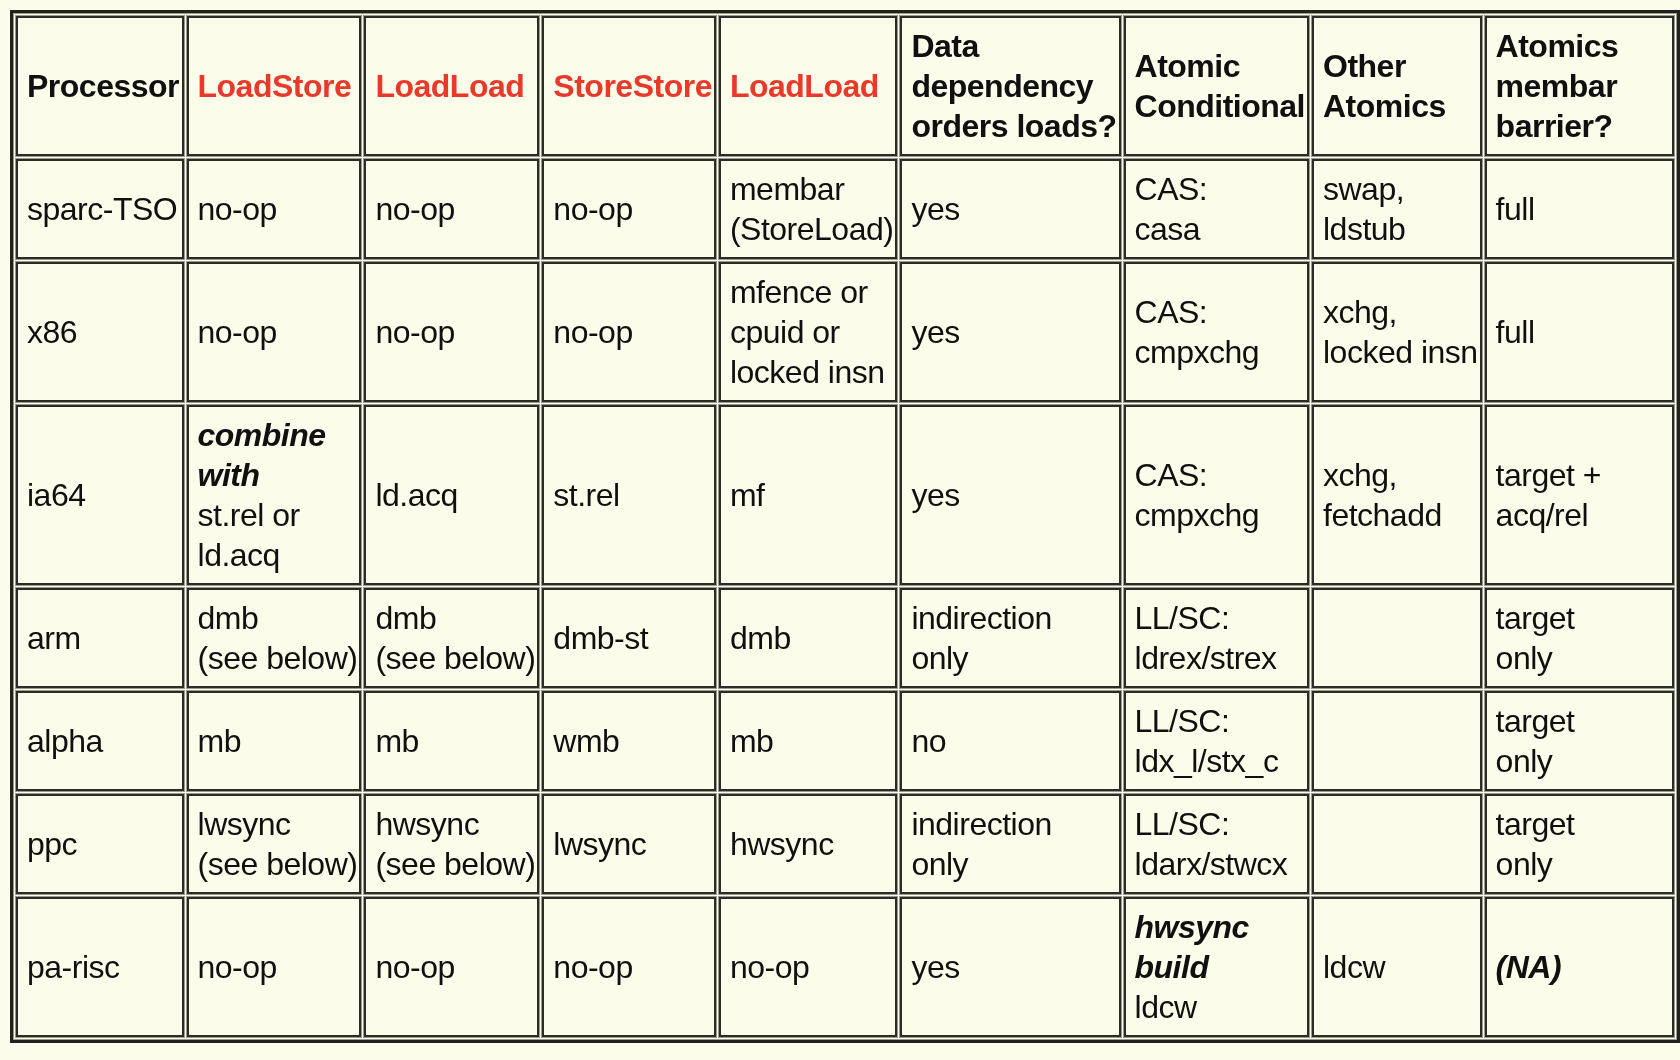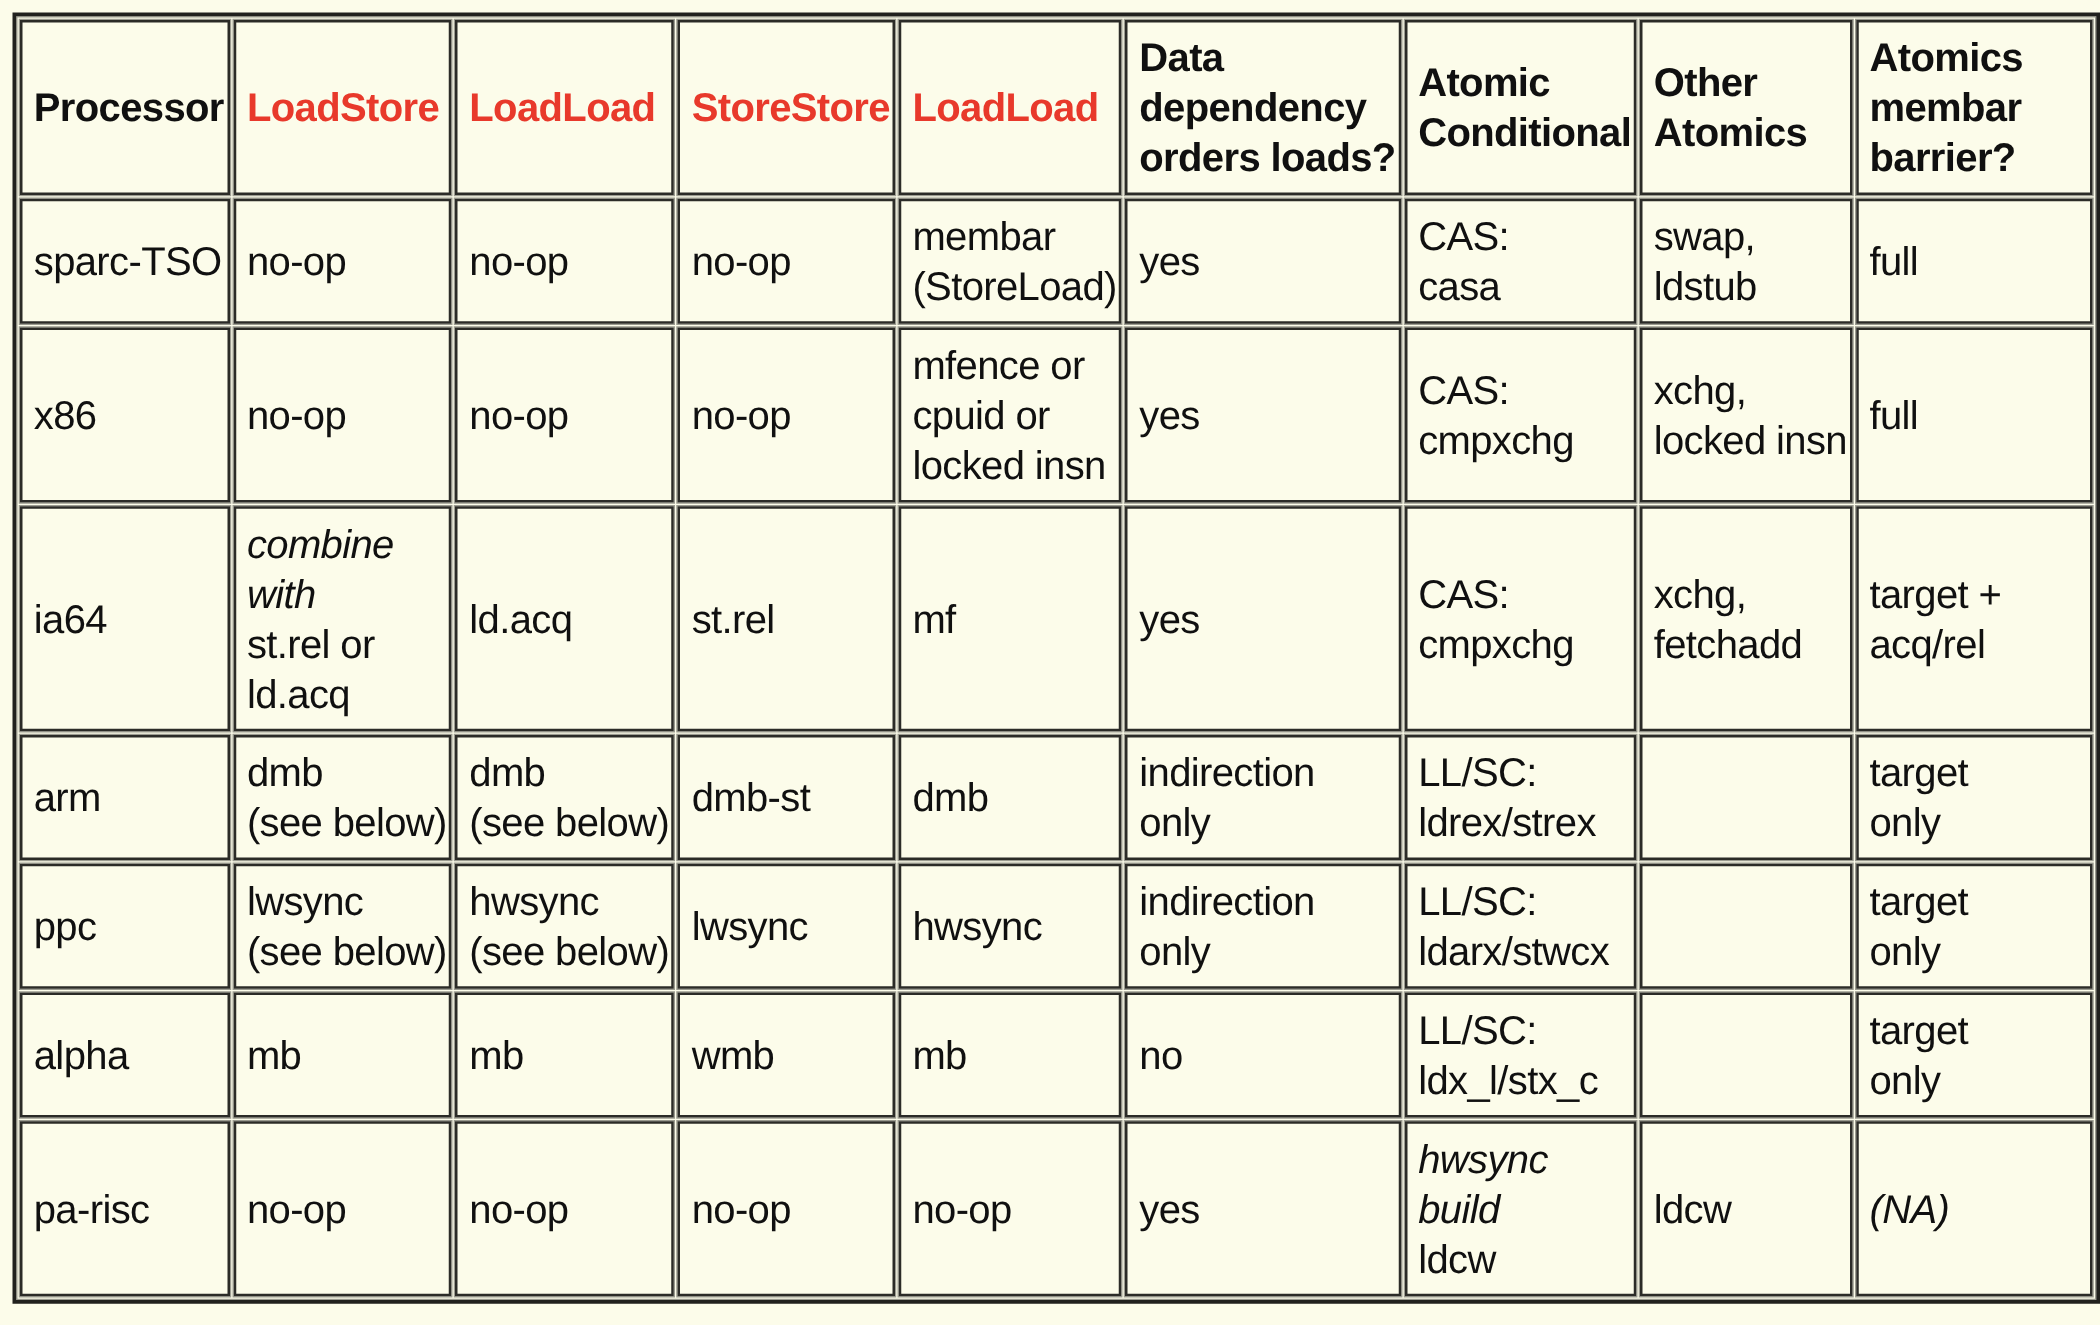--- a/index.html
+++ b/index.html
@@ -44,21 +44,21 @@
     font-size: 32px;
     line-height: 40px;
     letter-spacing: -0.5px;
     color: var(--ink, #101010);
     font-weight: normal;
     overflow: hidden;
   }
   th { font-weight: bold; }
   th.red { color: var(--red, #e8392b); }
   .ln { white-space: nowrap; }
-  .it { font-style: italic; }
+  .it { font-style: italic; font-weight: bold; }
 </style>
 </head>
 <body>
 
 <div class="wrap">
   <table>
     <colgroup>
       <col class="c0">
         <col class="c1">
         <col class="c2">
@@ -234,20 +234,49 @@
             <div class="ln">ldrex/strex</div>
           </td>
           <td></td>
           <td>
             <div class="ln">target</div>
             <div class="ln">only</div>
           </td>
         </tr>
         <tr>
           <td>
+            <div class="ln">alpha</div>
+          </td>
+          <td>
+            <div class="ln">mb</div>
+          </td>
+          <td>
+            <div class="ln">mb</div>
+          </td>
+          <td>
+            <div class="ln">wmb</div>
+          </td>
+          <td>
+            <div class="ln">mb</div>
+          </td>
+          <td>
+            <div class="ln">no</div>
+          </td>
+          <td>
+            <div class="ln">LL/SC:</div>
+            <div class="ln">ldx_l/stx_c</div>
+          </td>
+          <td></td>
+          <td>
+            <div class="ln">target</div>
+            <div class="ln">only</div>
+          </td>
+        </tr>
+        <tr>
+          <td>
             <div class="ln">ppc</div>
           </td>
           <td>
             <div class="ln">lwsync</div>
             <div class="ln">(see below)</div>
           </td>
           <td>
             <div class="ln">hwsync</div>
             <div class="ln">(see below)</div>
           </td>
@@ -257,49 +286,20 @@
           <td>
             <div class="ln">hwsync</div>
           </td>
           <td>
             <div class="ln">indirection</div>
             <div class="ln">only</div>
           </td>
           <td>
             <div class="ln">LL/SC:</div>
             <div class="ln">ldarx/stwcx</div>
-          </td>
-          <td></td>
-          <td>
-            <div class="ln">target</div>
-            <div class="ln">only</div>
-          </td>
-        </tr>
-        <tr>
-          <td>
-            <div class="ln">alpha</div>
-          </td>
-          <td>
-            <div class="ln">mb</div>
-          </td>
-          <td>
-            <div class="ln">mb</div>
-          </td>
-          <td>
-            <div class="ln">wmb</div>
-          </td>
-          <td>
-            <div class="ln">mb</div>
-          </td>
-          <td>
-            <div class="ln">no</div>
-          </td>
-          <td>
-            <div class="ln">LL/SC:</div>
-            <div class="ln">ldx_l/stx_c</div>
           </td>
           <td></td>
           <td>
             <div class="ln">target</div>
             <div class="ln">only</div>
           </td>
         </tr>
         <tr>
           <td>
             <div class="ln">pa-risc</div>

